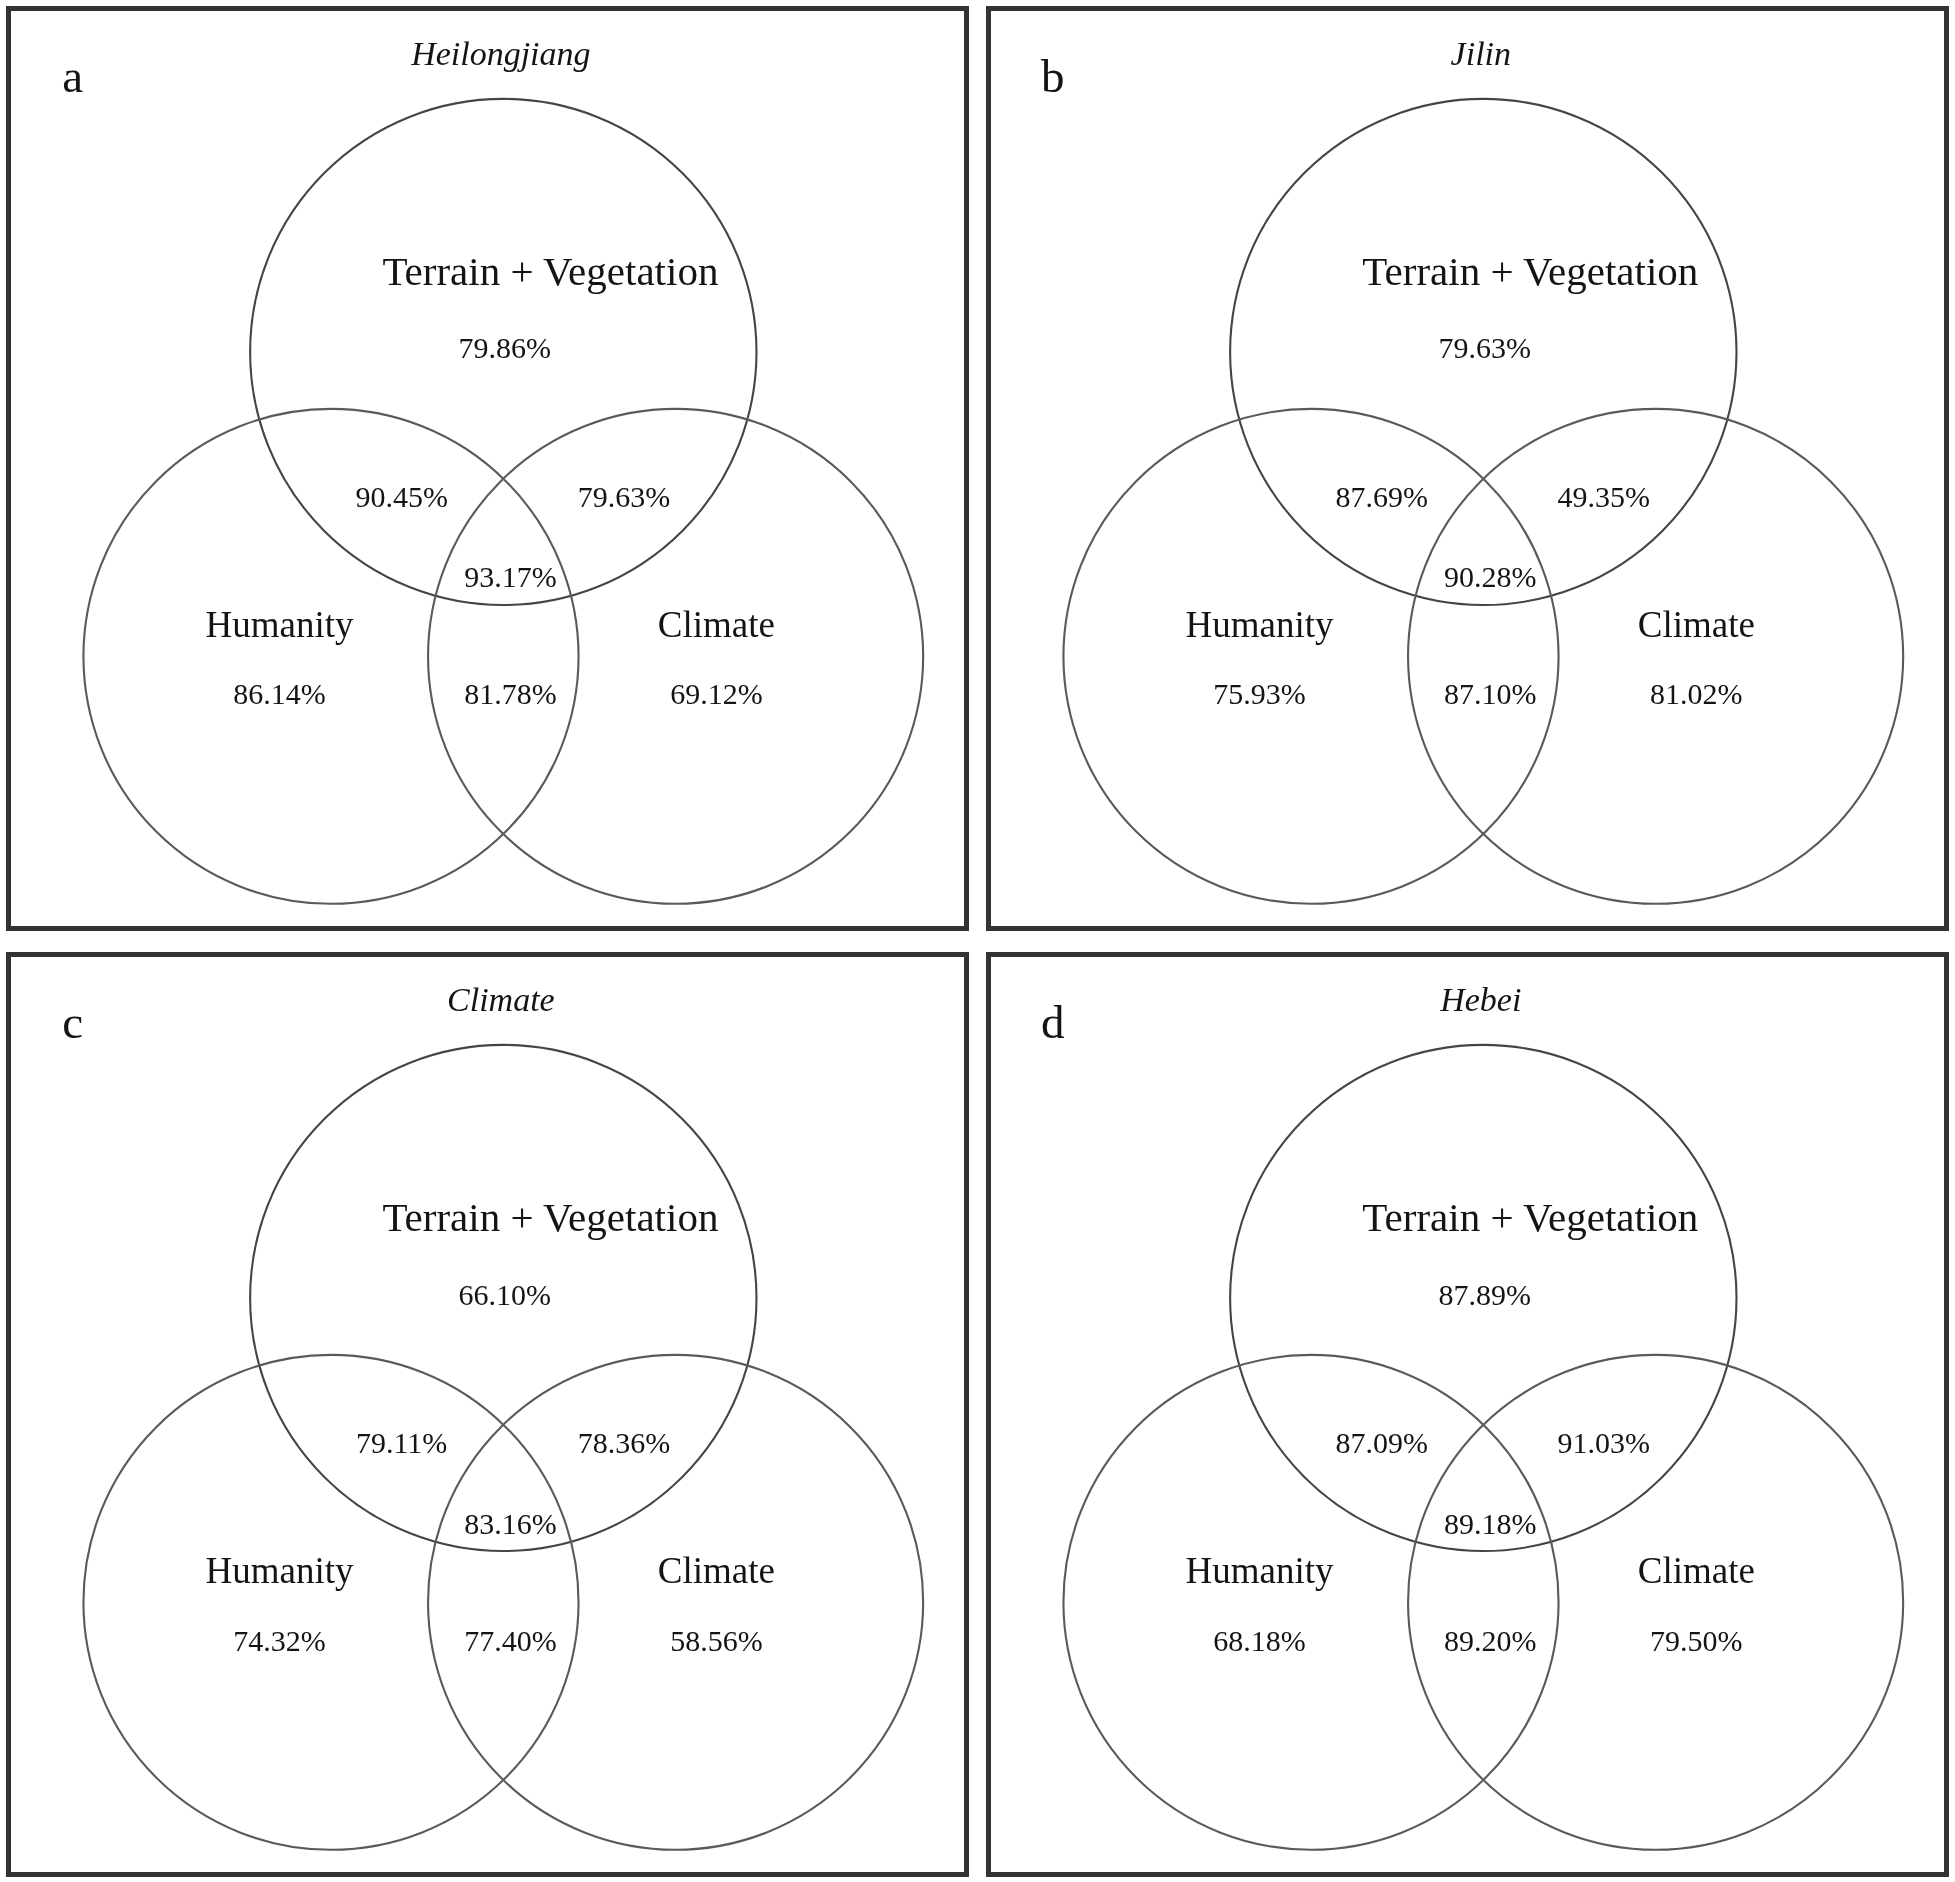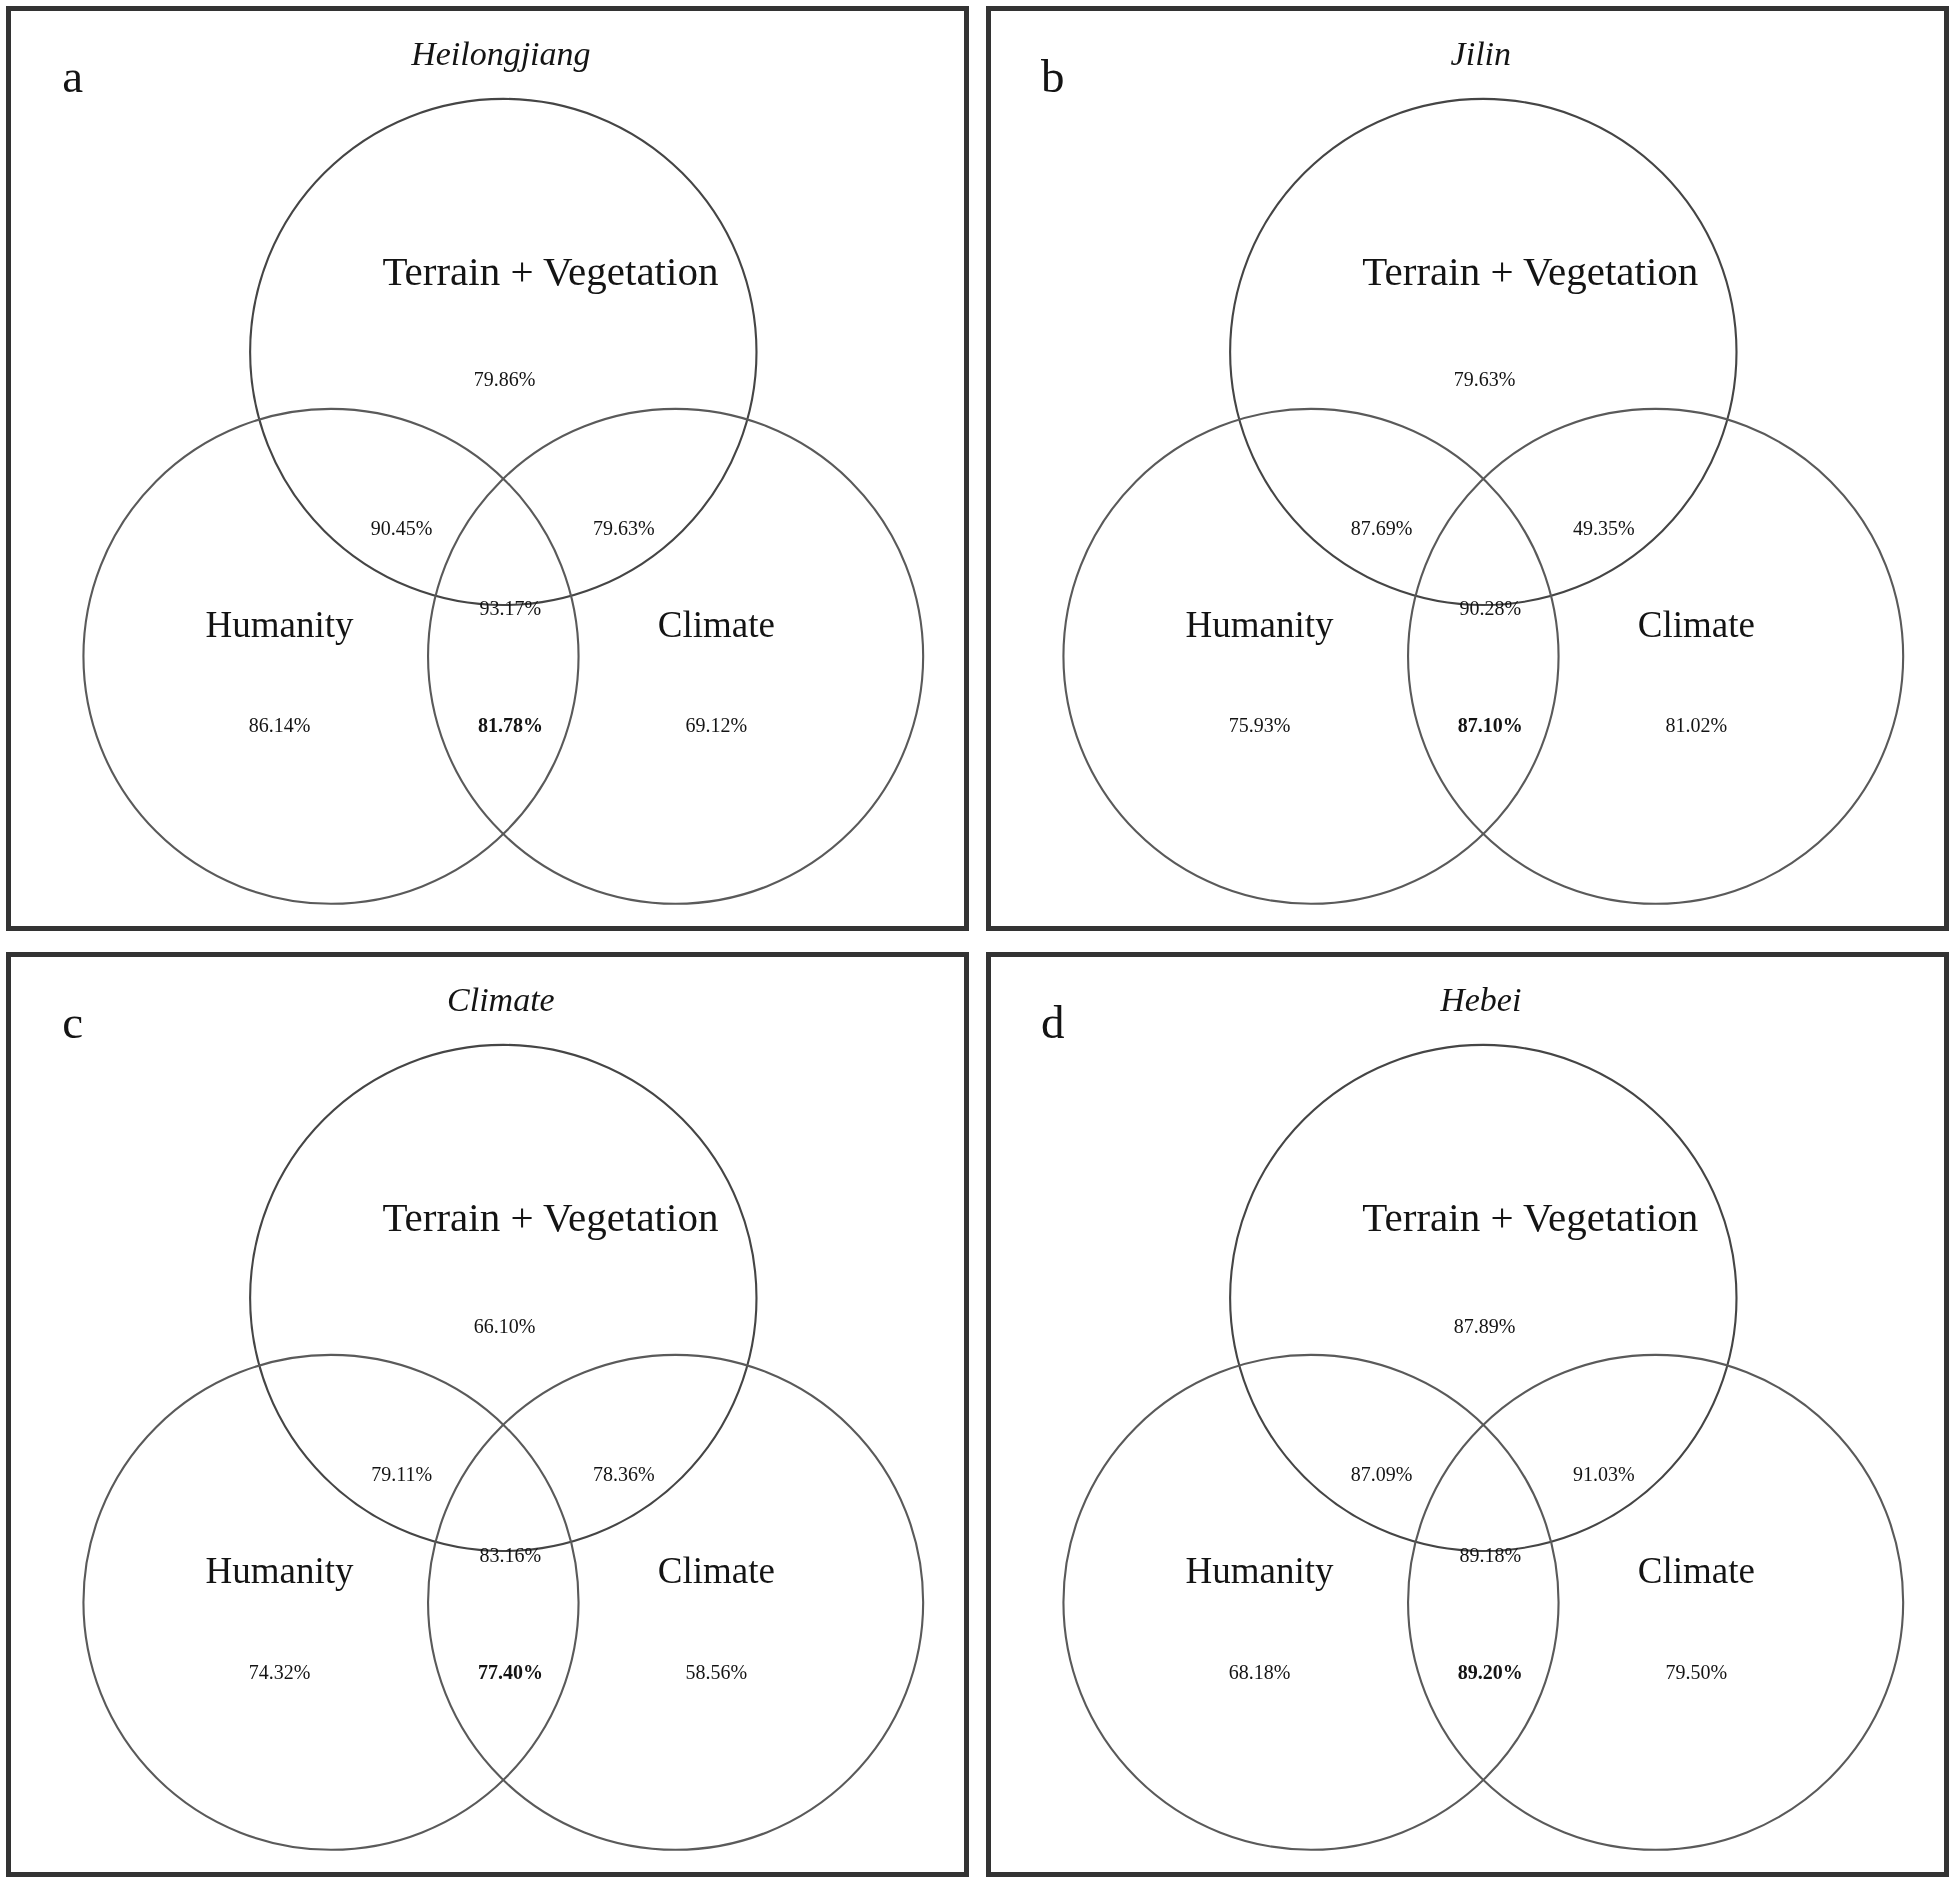--- a/index.html
+++ b/index.html
@@ -64,29 +64,28 @@
     left: 52.4%; top: 28.4%;
     font-size: 41px;
     margin-left: 40px;
   }
   .set-label {
     font-size: 37px;
   }
   .hum-label { left: 28.2%; top: 67.0%; text-align: right; }
   .cli-label { left: 74.0%; top: 67.0%; }
   .val {
-    font-size: 20px;
-    margin-top: 31px;
+    font-size: 30px;
   }
   .tv-val  { left: 51.8%; top: 36.9%; }
   .lt-val  { left: 41.0%; top: 53.1%; }
   .rt-val  { left: 64.3%; top: 53.1%; }
   .ctr-val { left: 52.4%; top: 61.9%; }
   .hum-val { left: 28.2%; top: 74.7%; }
-  .hc-val  { left: 52.4%; top: 74.7%; font-weight: bold; }
+  .hc-val  { left: 52.4%; top: 74.7%; }
   .cli-val { left: 74.0%; top: 74.7%; }
 </style>
 </head>
 <body>
 
 <div class="figure-grid">
 
   <section class="panel">
     <svg class="venn-svg" viewBox="0 0 1356 1302" preserveAspectRatio="none">
       <circle class="venn-circle" cx="700" cy="485" r="360"></circle>

